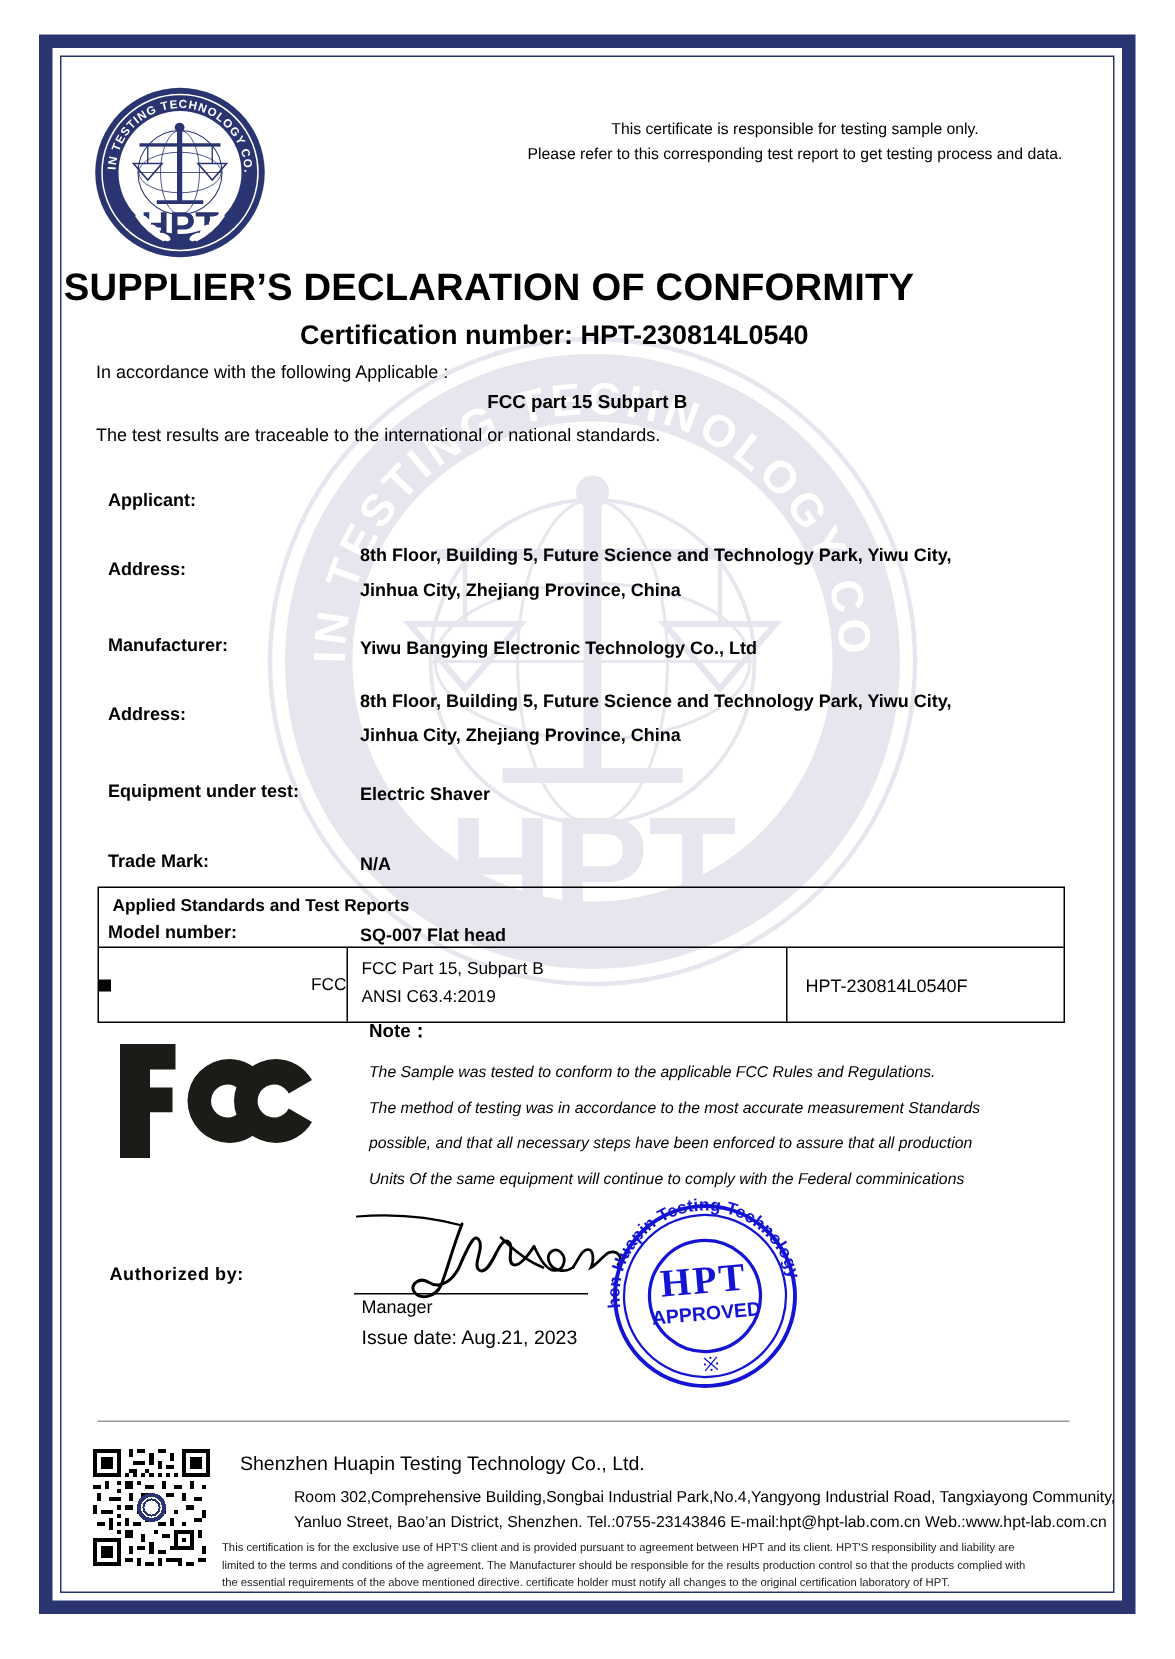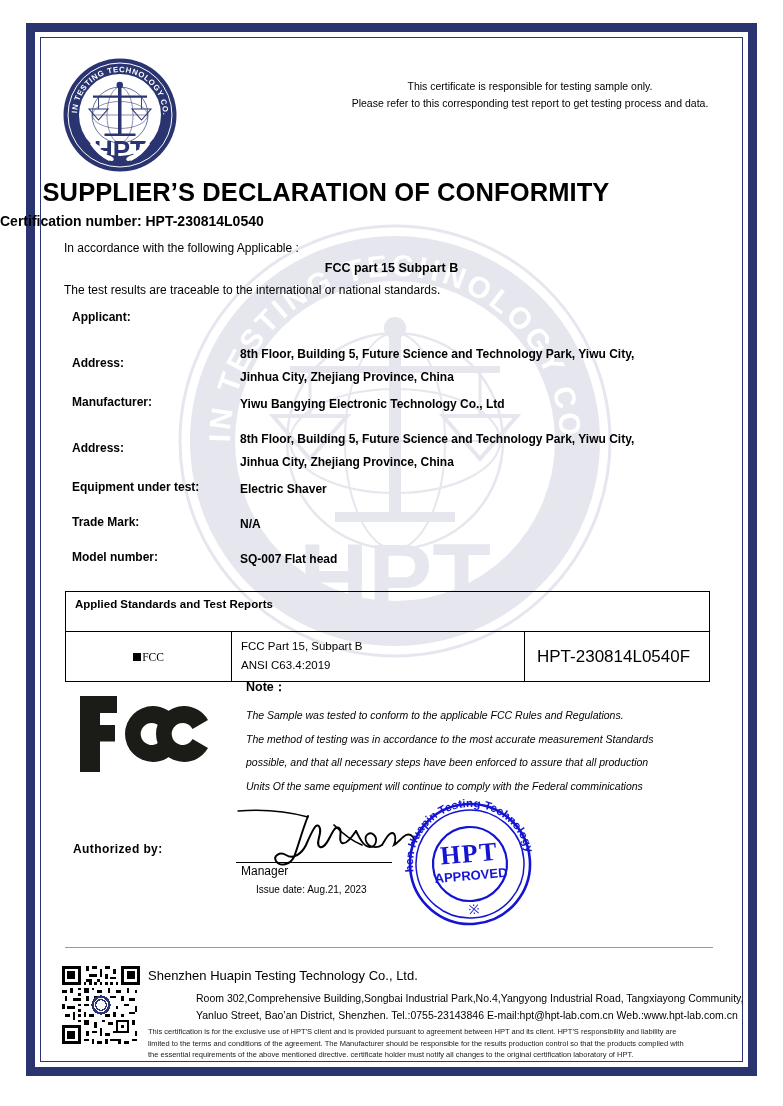--- a/index.html
+++ b/index.html
@@ -79,21 +79,22 @@
     width: 652px;
     text-align: center;
     font-size: 25.5px;
     font-weight: bold;
     letter-spacing: 0.1px;
   }
   #cert-number {
     position: absolute;
     left: 0; top: 213px;
     width: 739px;
-    font-size: 14px;
+    text-align: center;
+    font-size: 18px;
     font-weight: bold;
   }
   #accordance-line {
     position: absolute;
     left: 64px; top: 241px;
     font-size: 12px;
   }
   #applicable-standard {
     position: absolute;
     left: 0; top: 261px;
@@ -126,21 +127,21 @@
     font-weight: bold;
     padding-top: 2px;
   }
   .info-label.two-line { padding-top: 13px; }
   .info-value {
     font-size: 12px;
     font-weight: bold;
     line-height: 23px;
   }
   .info-row.tall { height: 46px; }
-  .info-row.short { height: 31px; }
+  .info-row.short { height: 31px; margin-top: 16px; }
 
   
   #standards-table {
     position: absolute;
     left: 65px; top: 591px;
     width: 645px;
     border: 1.2px solid #000;
     box-sizing: border-box;
     background: transparent;
   }
@@ -154,24 +155,23 @@
   }
   #standards-body {
     display: flex;
     height: 49px;
   }
   #std-col-mark {
     flex: 0 0 166px;
     border-right: 1.2px solid #000;
     display: flex;
     align-items: center;
-    justify-content: center;
+    justify-content: space-between;
     font-size: 11.5px;
     box-sizing: border-box;
-    font-family: Liberation Serif, serif;
   }
   #std-col-mark .chk {
     display: inline-block;
     width: 8px; height: 8px;
     background: #000;
     margin-right: 1px;
     position: relative;
     top: 0px;
   }
   #std-col-std {
@@ -180,21 +180,21 @@
     padding: 5px 0 0 9px;
     font-size: 11.5px;
     line-height: 19px;
     box-sizing: border-box;
   }
   #std-col-report {
     flex: 1;
     display: flex;
     align-items: center;
     padding-left: 12px;
-    font-size: 17px;
+    font-size: 12px;
     box-sizing: border-box;
   }
 
   
   #fcc-logo {
     position: absolute;
     left: 78px; top: 692px;
     width: 132px; height: 84px;
   }
 
@@ -234,22 +234,21 @@
     border-bottom: 1.3px solid #000;
   }
   #sign-title {
     position: absolute;
     left: 241px; top: 864px;
     font-size: 12px;
   }
   #issue-date {
     position: absolute;
     left: 241px; top: 884px;
-    font-size: 10px;
-    margin-left: 15px;
+    font-size: 13px;
   }
   #stamp {
     position: absolute;
     left: 400px; top: 796px;
     width: 146px; height: 131px;
   }
 
   
   #footer-divider {
     position: absolute;
@@ -257,21 +256,21 @@
     width: 648px;
     border-bottom: 1px solid #9a9a9a;
   }
   #qr-code {
     position: absolute;
     left: 62px; top: 966px;
     width: 78px; height: 78px;
   }
   #footer-company {
     position: absolute;
-    left: 148px; top: 968px;
+    left: 160px; top: 968px;
     font-size: 13px;
   }
   #footer-address {
     position: absolute;
     left: 148px; top: 990px;
     width: 580px;
     font-size: 10.5px;
     line-height: 17px;
     margin-left: 48px;
   }

